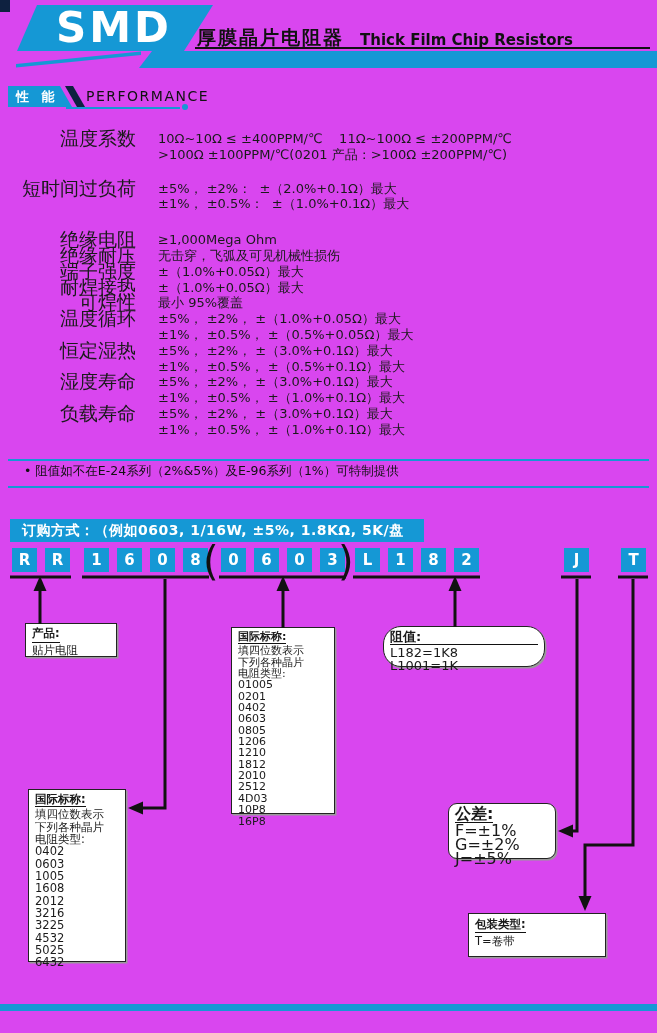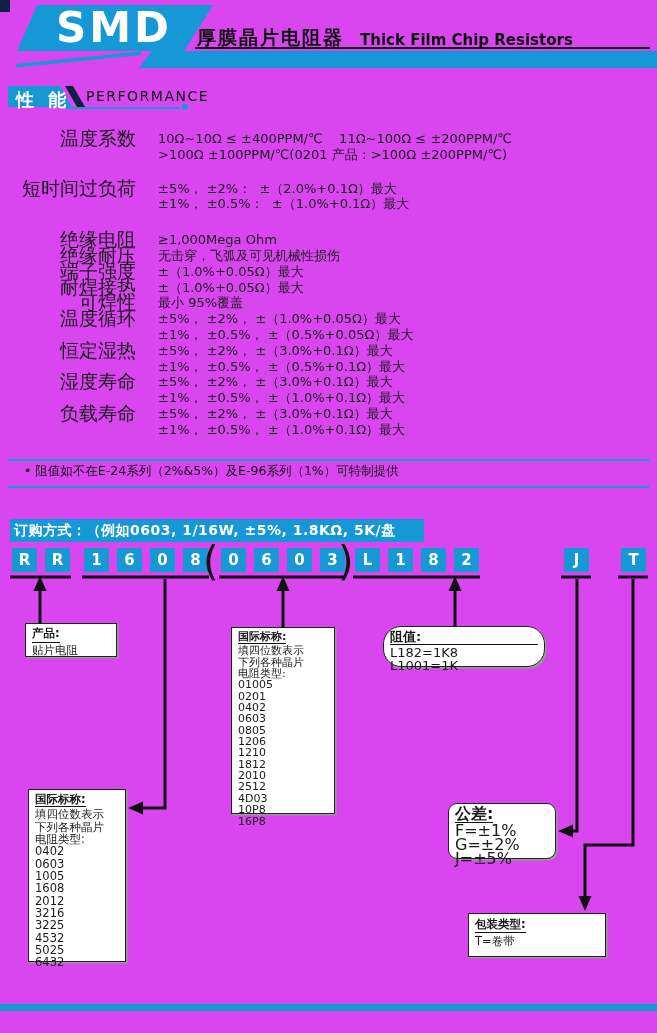--- a/index.html
+++ b/index.html
@@ -9,42 +9,42 @@
 
   
   .hdr-svg{position:absolute;left:0;top:0;}
   .smd-text{position:absolute;left:34px;top:5px;width:160px;height:46px;line-height:46px;
             text-align:center;font-size:42px;font-weight:bold;color:#fff;letter-spacing:3px;}
   .title-cn{position:absolute;left:197px;top:25px;font-size:19px;font-weight:bold;color:#111;letter-spacing:2px;}
   .title-en{position:absolute;left:360px;top:31px;font-size:15px;font-weight:bold;color:#111;}
   .hdr-underline{position:absolute;left:195px;top:47px;width:455px;height:2px;background:#111;}
 
   
-  .perf-badge-label{position:absolute;left:16px;top:88px;font-size:18px;font-weight:bold;color:#fff;letter-spacing:4px;text-align:center;}
+  .perf-badge-label{position:absolute;left:16px;top:88px;font-size:13px;font-weight:bold;color:#fff;letter-spacing:4px;text-align:center;}
   .perf-title{position:absolute;left:86px;top:88px;font-size:14px;color:#111;letter-spacing:1.5px;}
   .perf-rule{position:absolute;left:66px;top:107px;width:114px;height:2px;background:#1598d5;}
   .perf-dot{position:absolute;left:182px;top:104px;width:6px;height:6px;border-radius:50%;background:#1598d5;}
 
   
   .specs{position:absolute;left:10px;top:131px;width:644px;}
   .spec-row{display:flex;}
   .spec-row.gap1{margin-top:18px;}
   .spec-row.gap2{margin-top:20px;}
   .spec-label{width:126px;text-align:right;font-size:19px;line-height:15.8px;flex:none;}
   .spec-values{padding-left:22px;}
   .spec-values .ln{font-size:13px;line-height:15.8px;white-space:pre;}
   .spec-row:nth-child(1) .spec-values .ln:nth-child(3){font-size:11px;letter-spacing:-0.2px;}
 
   
   .rule-blue{position:absolute;left:8px;width:641px;height:2px;background:#1598d5;}
   .note-text{position:absolute;left:24px;top:463px;font-size:12.5px;color:#111;}
 
   
   .order-bar{position:absolute;left:10px;top:519px;width:414px;height:23px;background:#1598d5;}
-  .order-bar-text{display:block;padding-left:4px;line-height:23px;font-size:14px;font-weight:bold;color:#fff;letter-spacing:0.5px;white-space:pre;}
+  .order-bar-text{display:block;padding-left:12px;line-height:23px;font-size:14px;font-weight:bold;color:#fff;letter-spacing:0.5px;white-space:pre;}
   .code-box{position:absolute;top:548px;width:25px;height:24px;background:#1598d5;color:#fff;
             font-size:15px;font-weight:bold;text-align:center;line-height:24px;}
   .paren{position:absolute;top:539px;font-size:40px;line-height:44px;color:#111;font-weight:400;}
 
   
   .callout{position:absolute;background:#fff;border:1.6px solid #222;box-shadow:1.5px 1.5px 0 #9a9a9a;
            padding:3px 6px;box-sizing:border-box;}
   .callout-title{display:inline-block;font-weight:bold;border-bottom:1.8px solid #111;padding-bottom:1px;margin-bottom:1px;}
   .callout.full-rule .callout-title{display:block;}
   .callout .ln{white-space:pre;}

